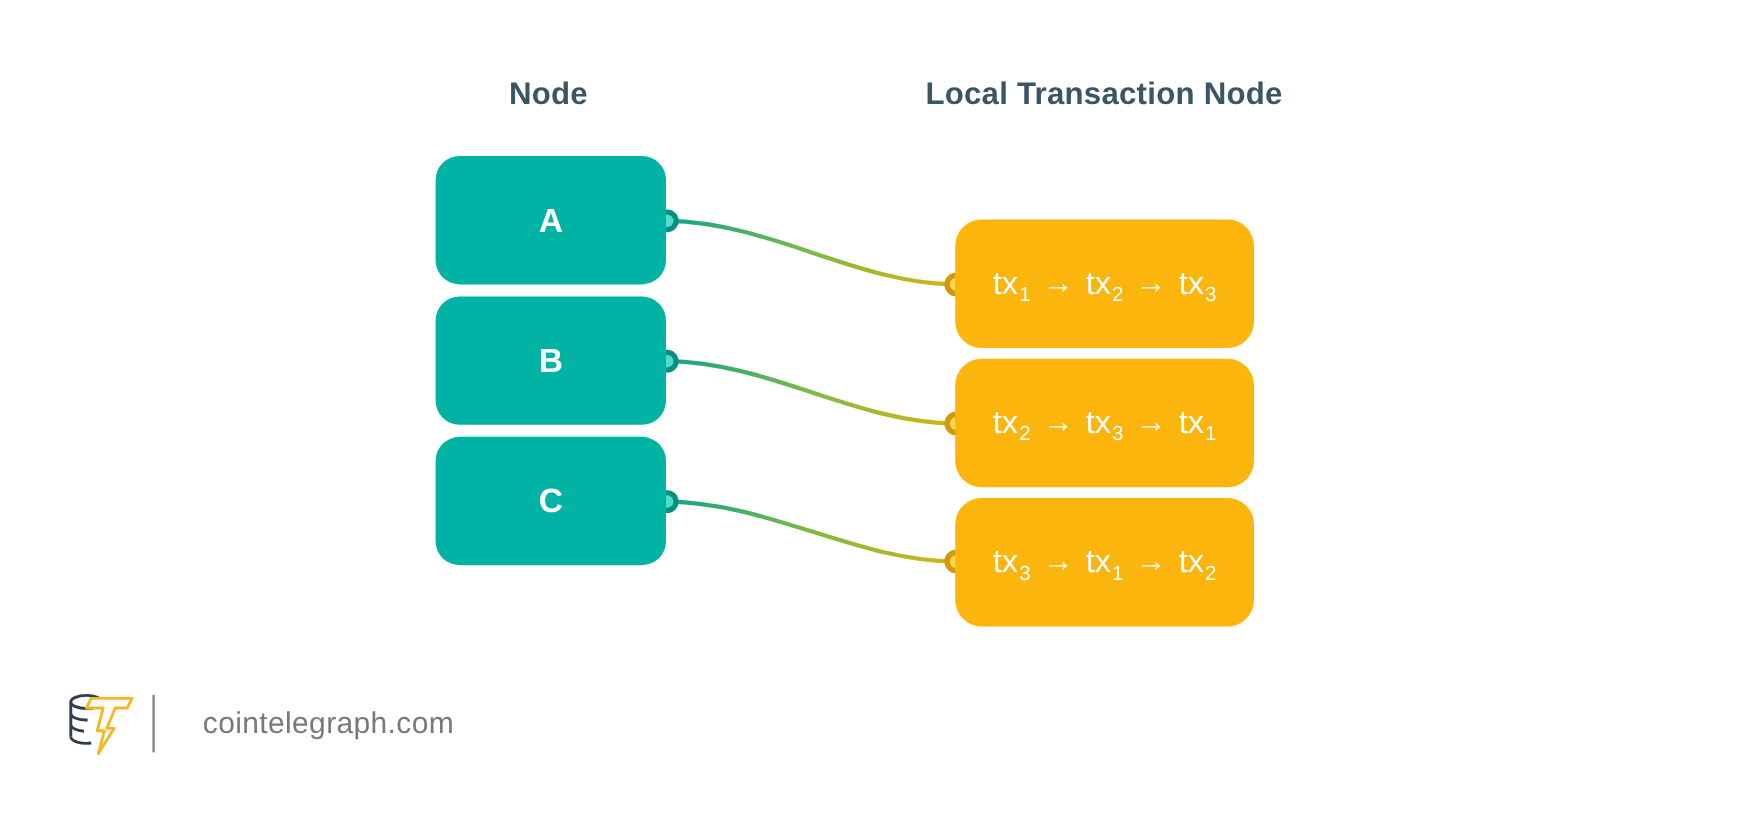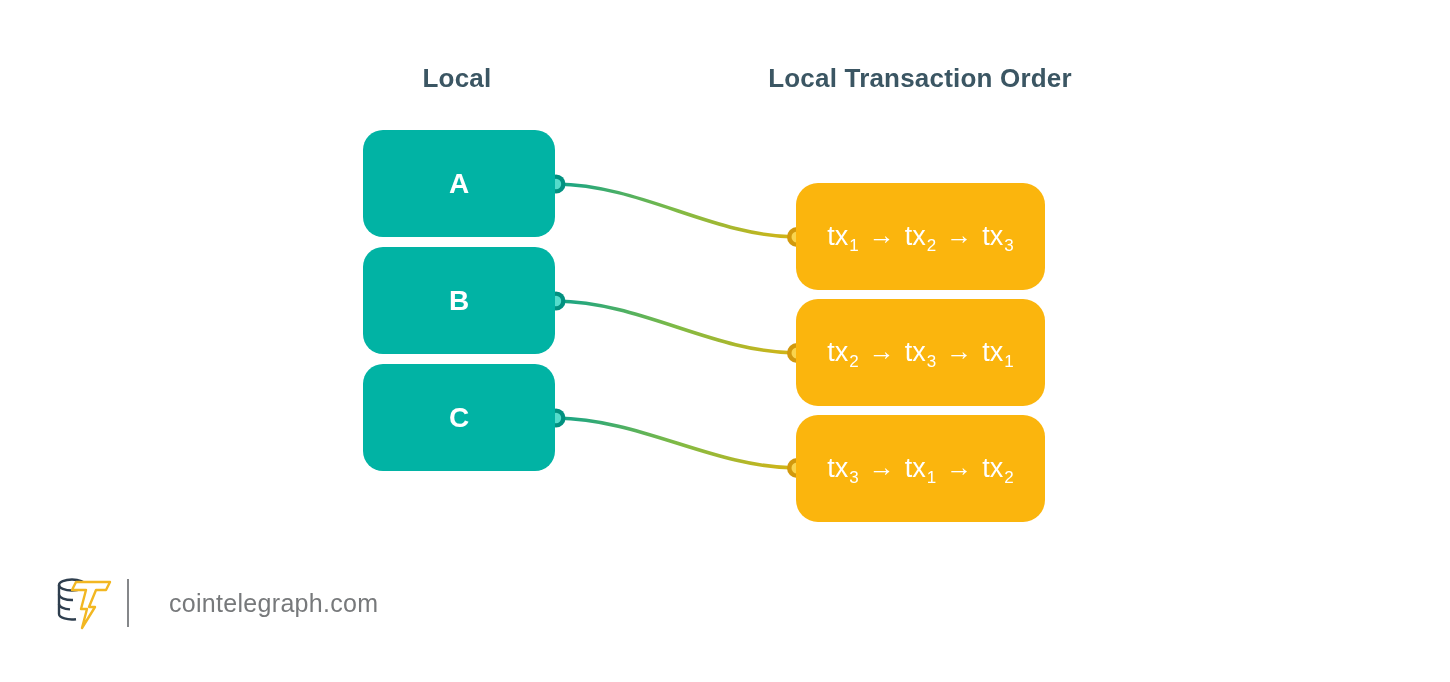--- a/index.html
+++ b/index.html
@@ -105,22 +105,22 @@
     font-size: 25px;
     color: var(--footer-text, #77797B);
     letter-spacing: 0.3px;
   }
 </style>
 </head>
 <body>
 
 <div class="canvas">
 
-  <div class="hdr hdr-left">Local</div>
-  <div class="hdr hdr-right">Local Transaction Order</div>
+  <div class="hdr hdr-left">Node</div>
+  <div class="hdr hdr-right">Local Transaction Node</div>
 
   <svg class="connectors" width="1450" height="682" viewBox="0 0 1450 682">
     <defs>
       <linearGradient id="gradA" gradientUnits="userSpaceOnUse" x1="556" y1="184" x2="797" y2="237">
         <stop offset="0" style="stop-color: var(--connector-teal, #12A389)"></stop>
         <stop offset="0.5" style="stop-color: var(--connector-mid, #7FBA45)"></stop>
         <stop offset="1" style="stop-color: var(--connector-yellow, #D7B414)"></stop>
       </linearGradient>
       <linearGradient id="gradB" gradientUnits="userSpaceOnUse" x1="556" y1="301" x2="797" y2="353">
         <stop offset="0" style="stop-color: var(--connector-teal, #12A389)"></stop>

